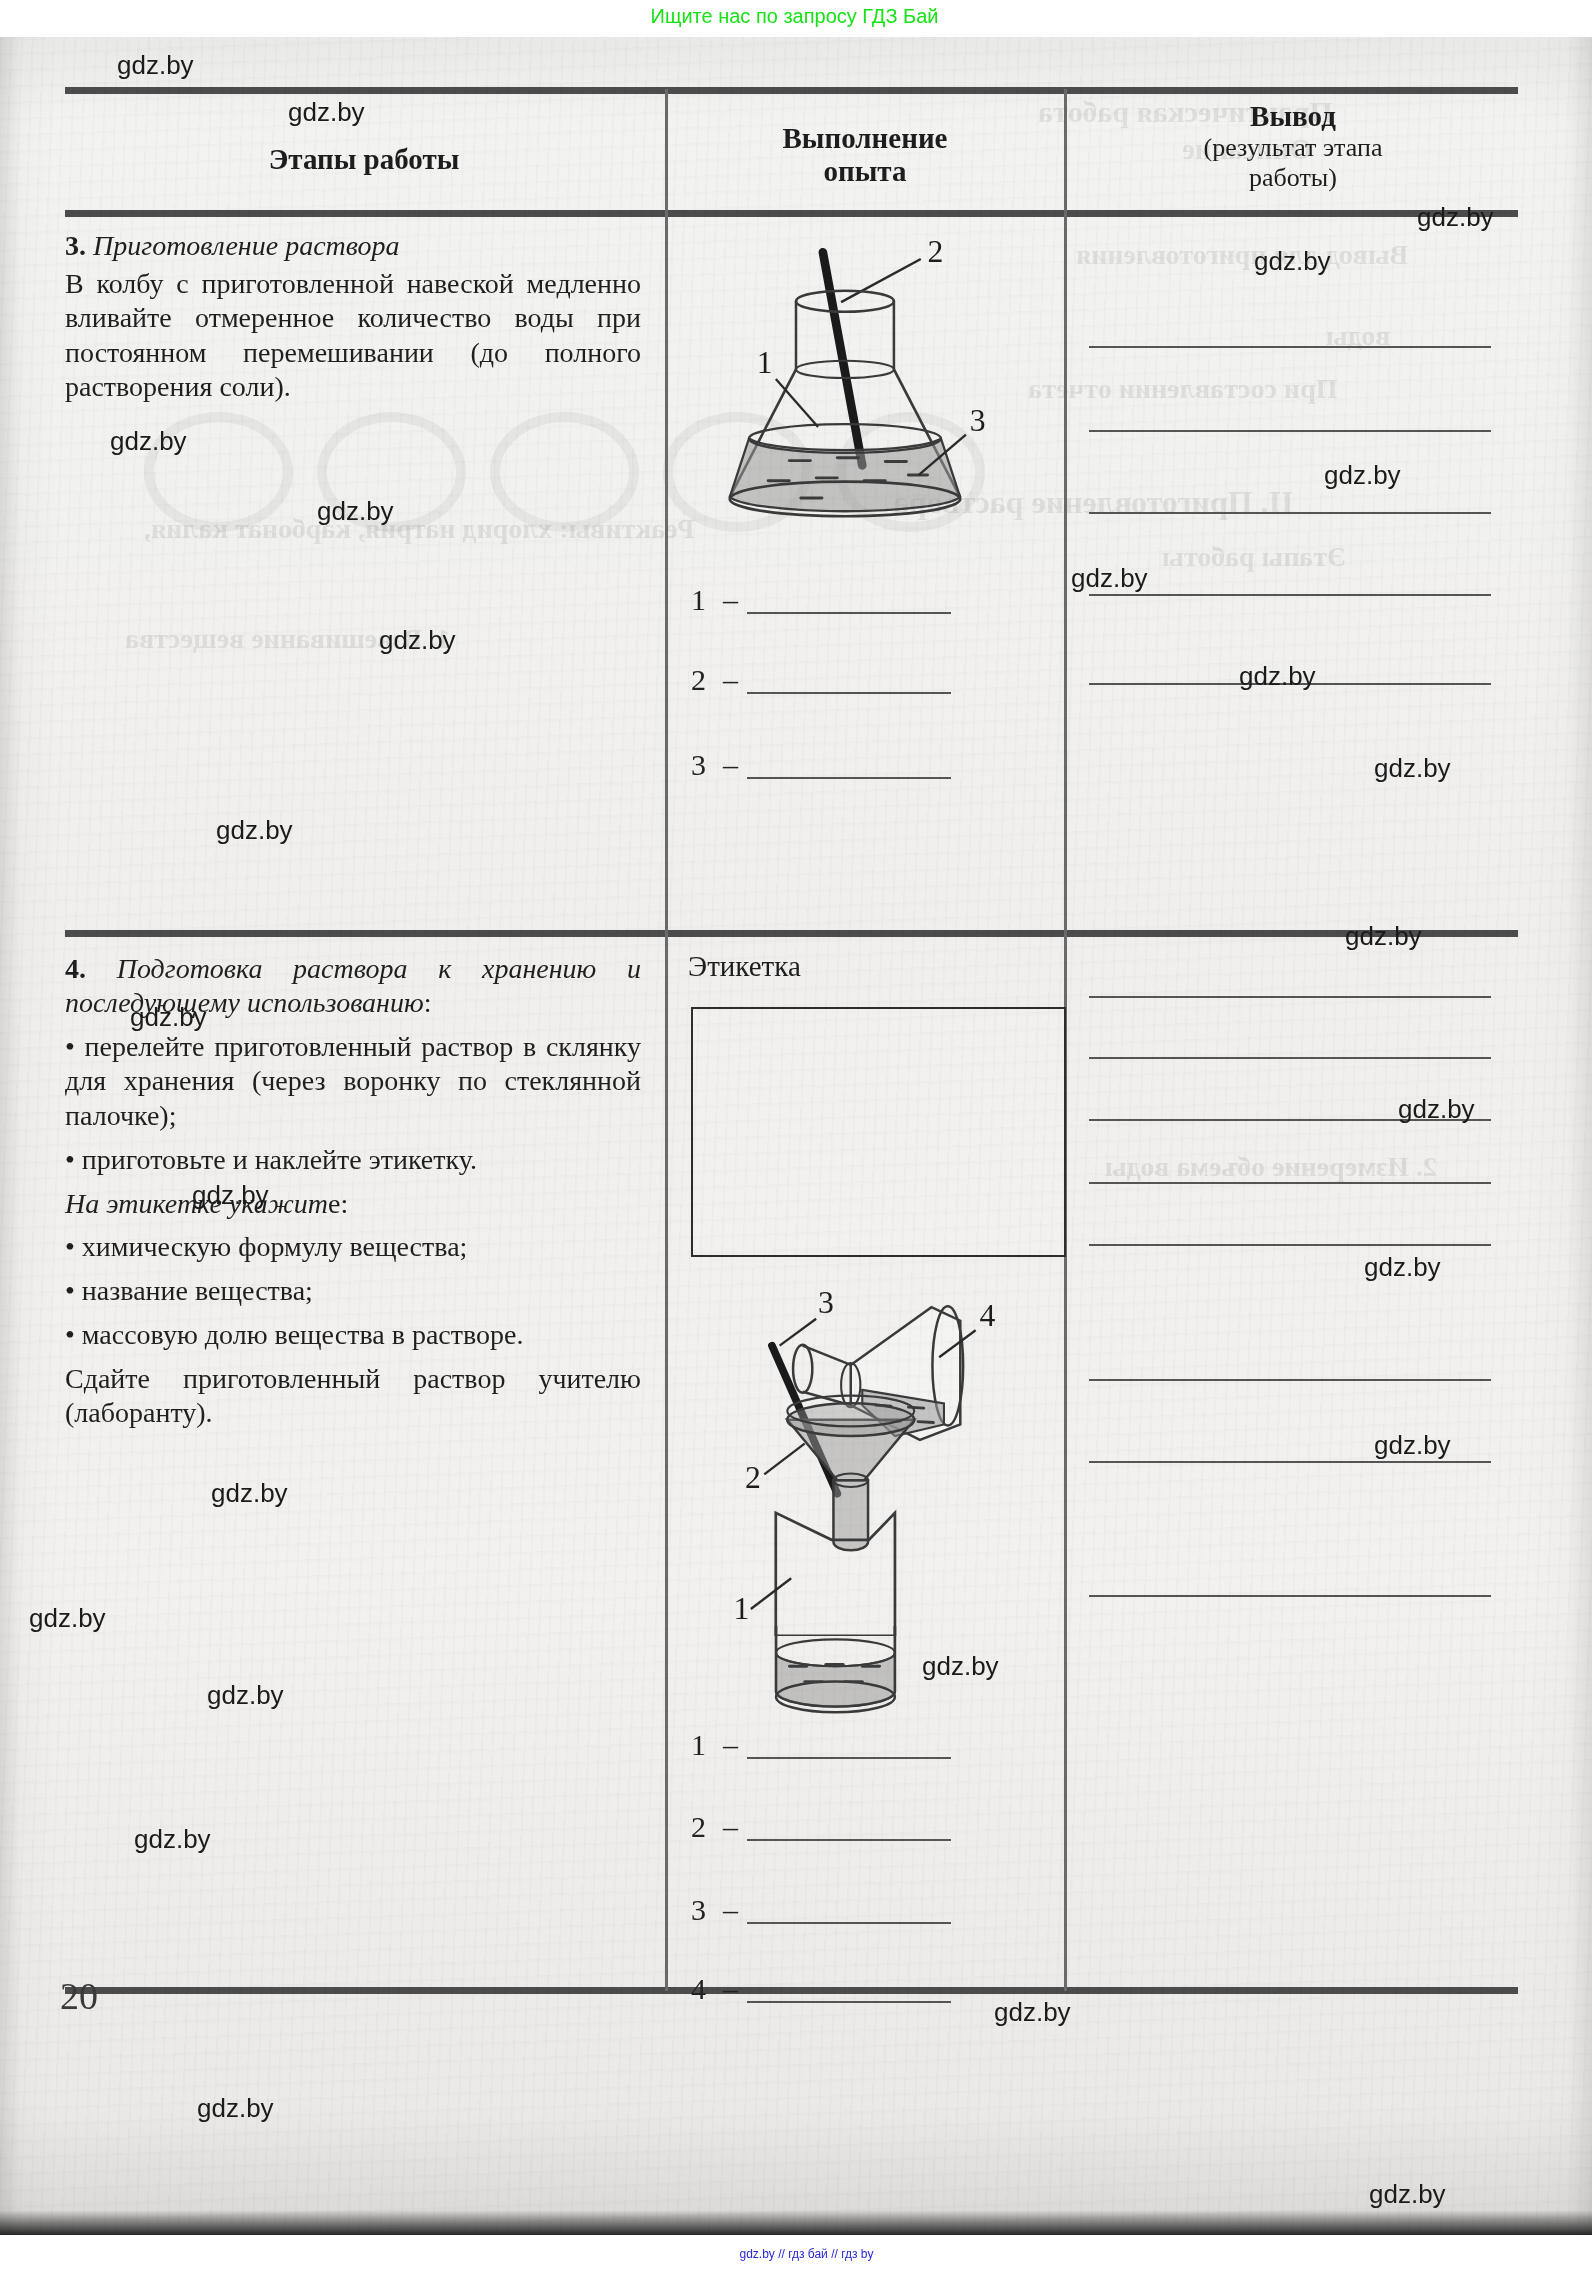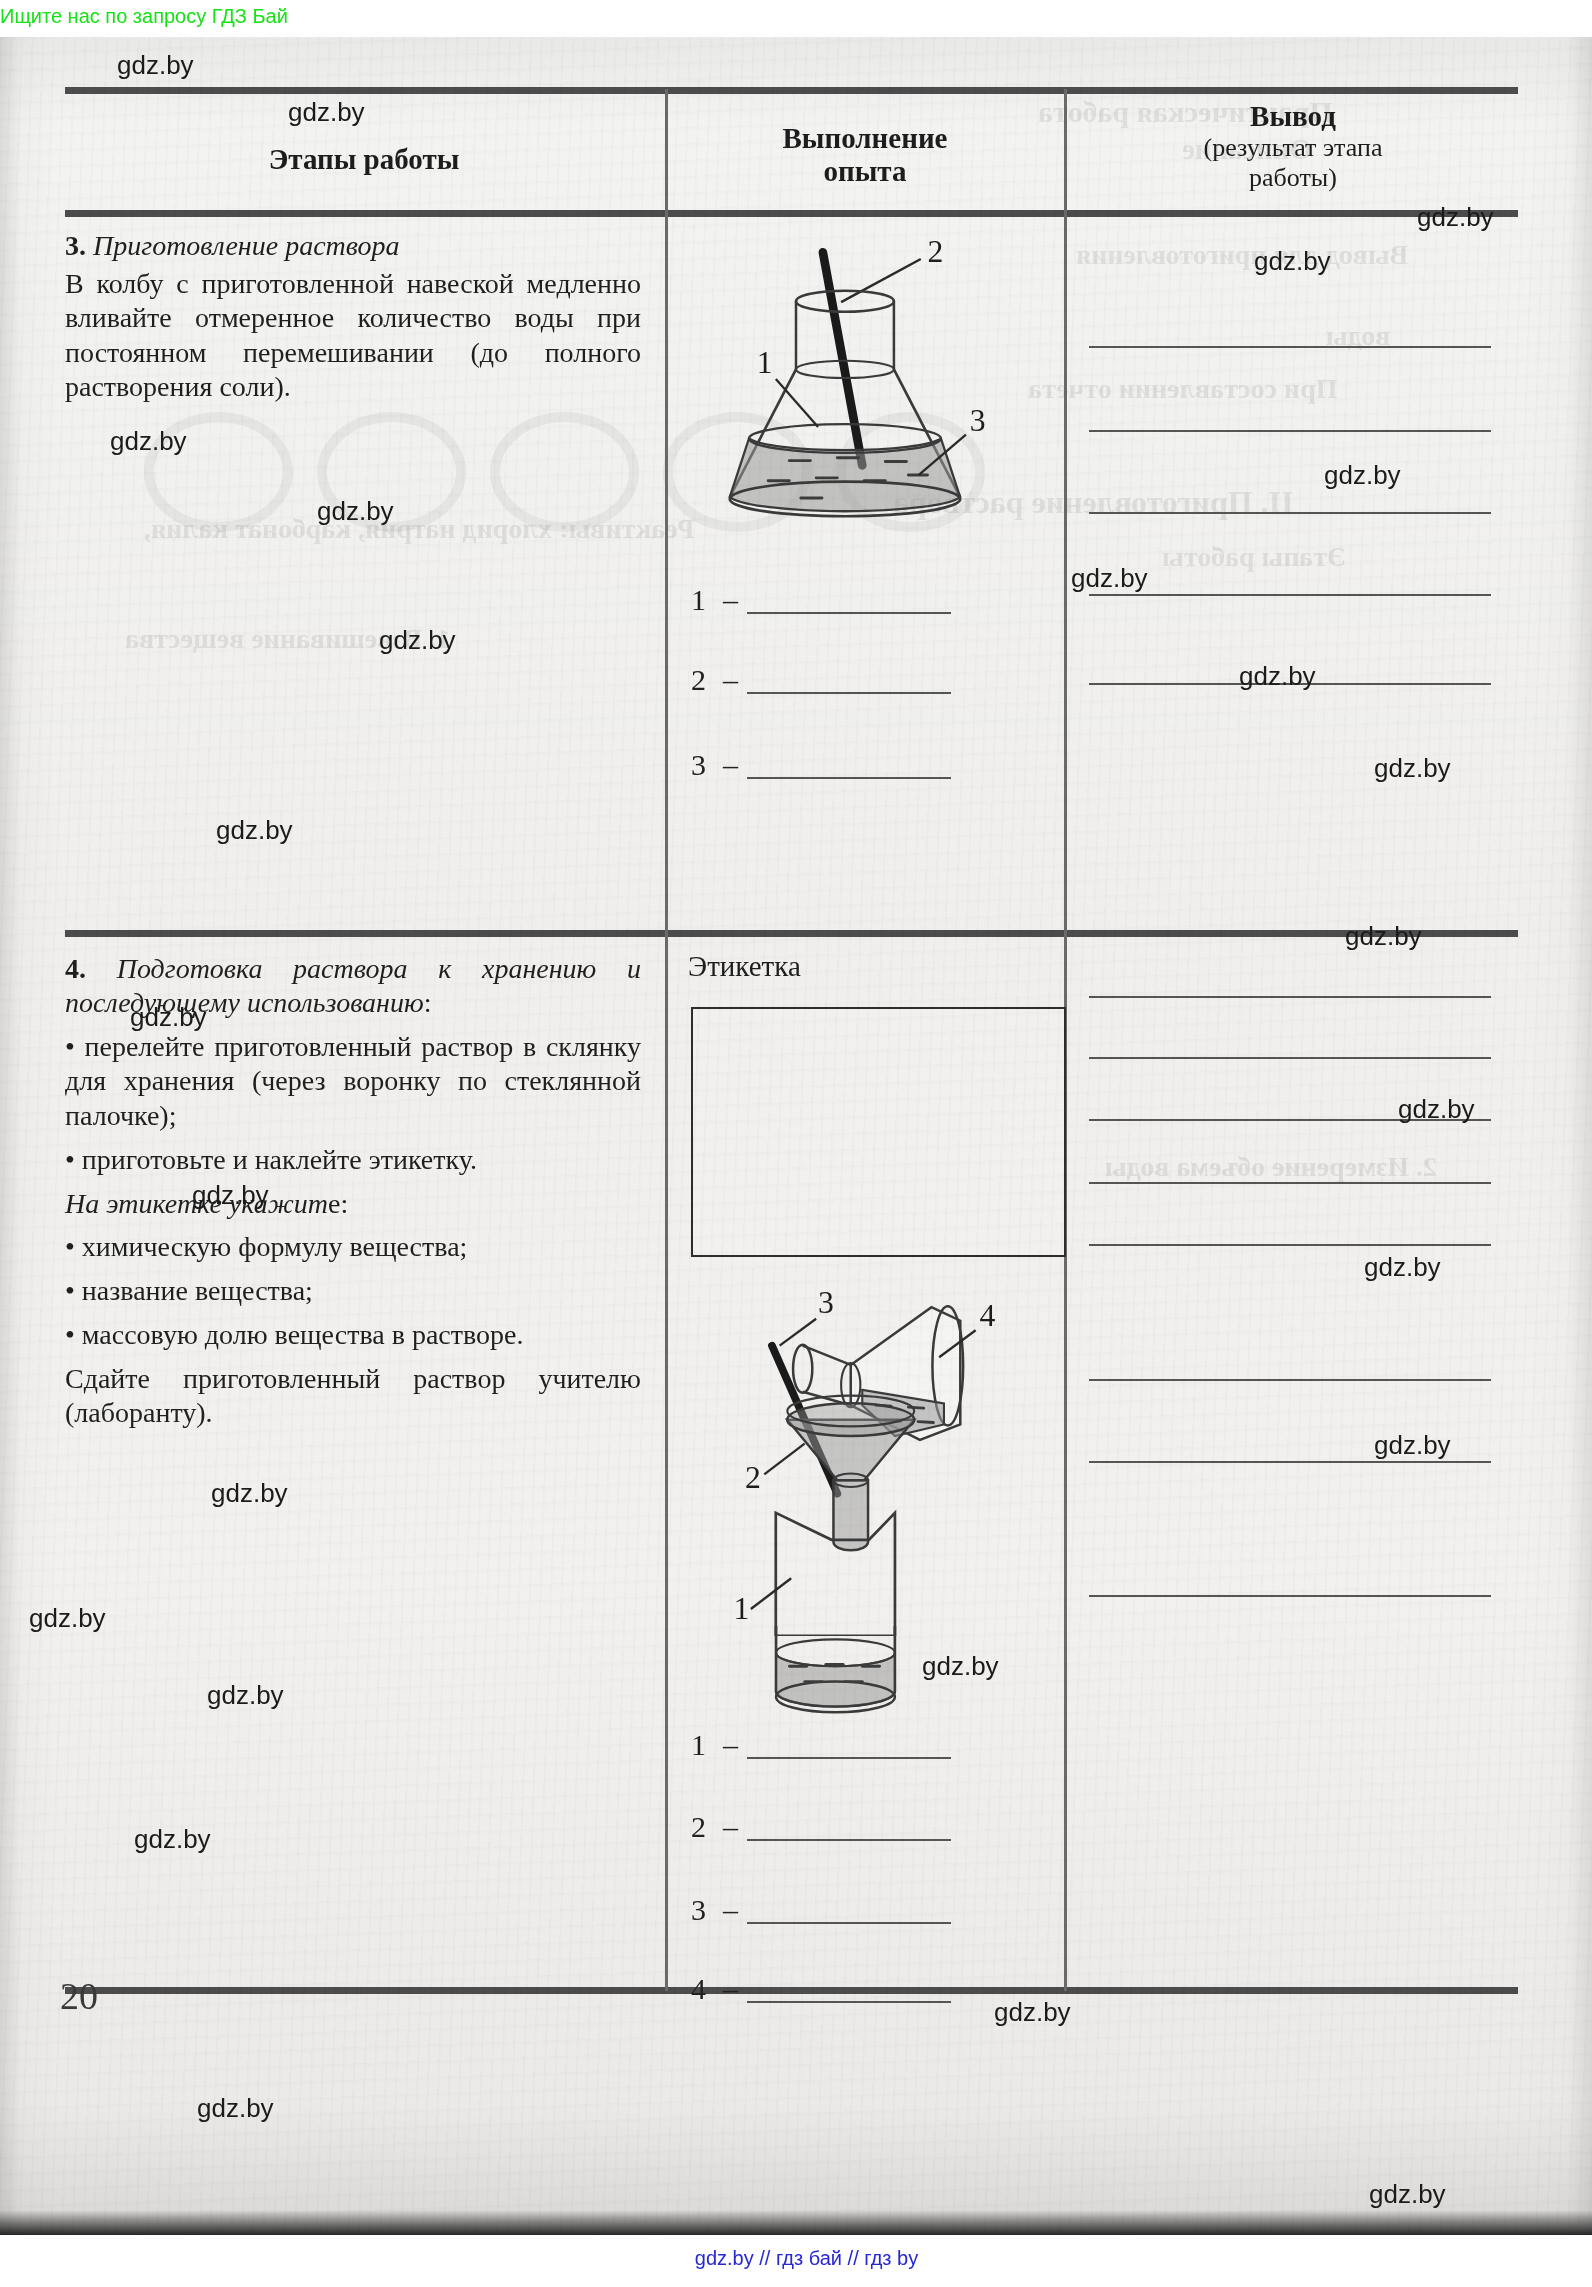--- a/index.html
+++ b/index.html
@@ -8,21 +8,21 @@
     width:1593px; height:2287px;
     background:#ffffff;
     font-family:"Liberation Serif", serif;
     position:relative;
     overflow:hidden;
   }
 
   
   .top-banner{
     position:absolute; left:0; top:0; width:1589px; height:37px;
-    background:#ffffff; 
+    background:#ffffff; text-align:center;
   }
   .top-banner .txt{
     display:inline-block; margin-top:4.8px;
     font-family:"Liberation Sans", sans-serif;
     font-size:20px; color:#16e216; letter-spacing:0px;
     font-weight:400;
   }
 
   
   .page{
@@ -106,21 +106,21 @@
   }
 
   
   .footer{
     position:absolute; left:0; top:2235px; width:1593px; height:53px;
     background:#fff; text-align:center;
   }
   .footer .f{
     display:inline-block; margin-top:11.5px;
     font-family:"Liberation Sans", sans-serif;
-    font-size:20px; color:#2727d6;margin-left:20px;
+    font-size:12px; color:#2727d6;margin-left:20px;
   }
 
   svg{ display:block; }
 </style>
 </head>
 <body>
 
 <div class="top-banner">
   <span class="txt">Ищите нас по запросу ГДЗ Бай</span>
 </div>

